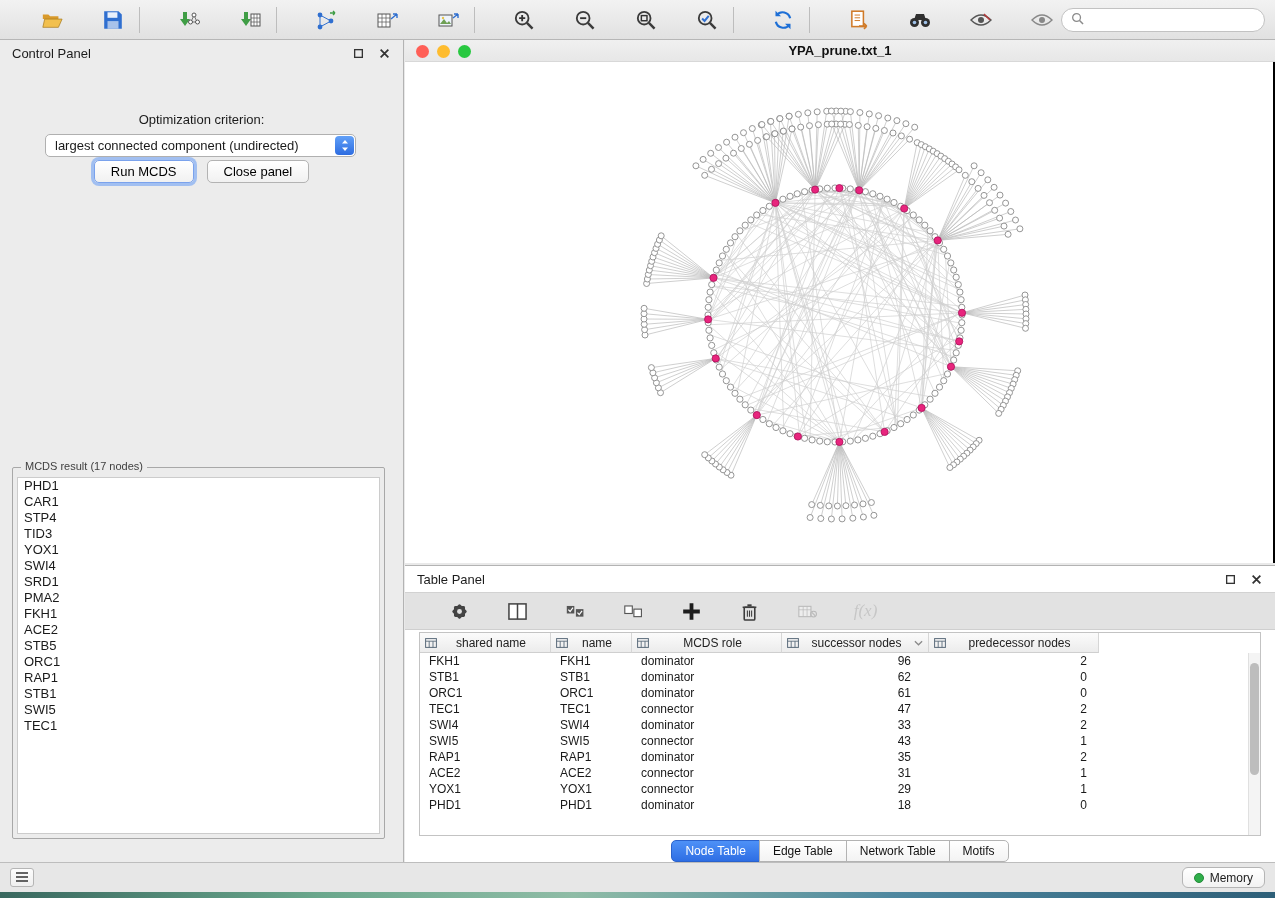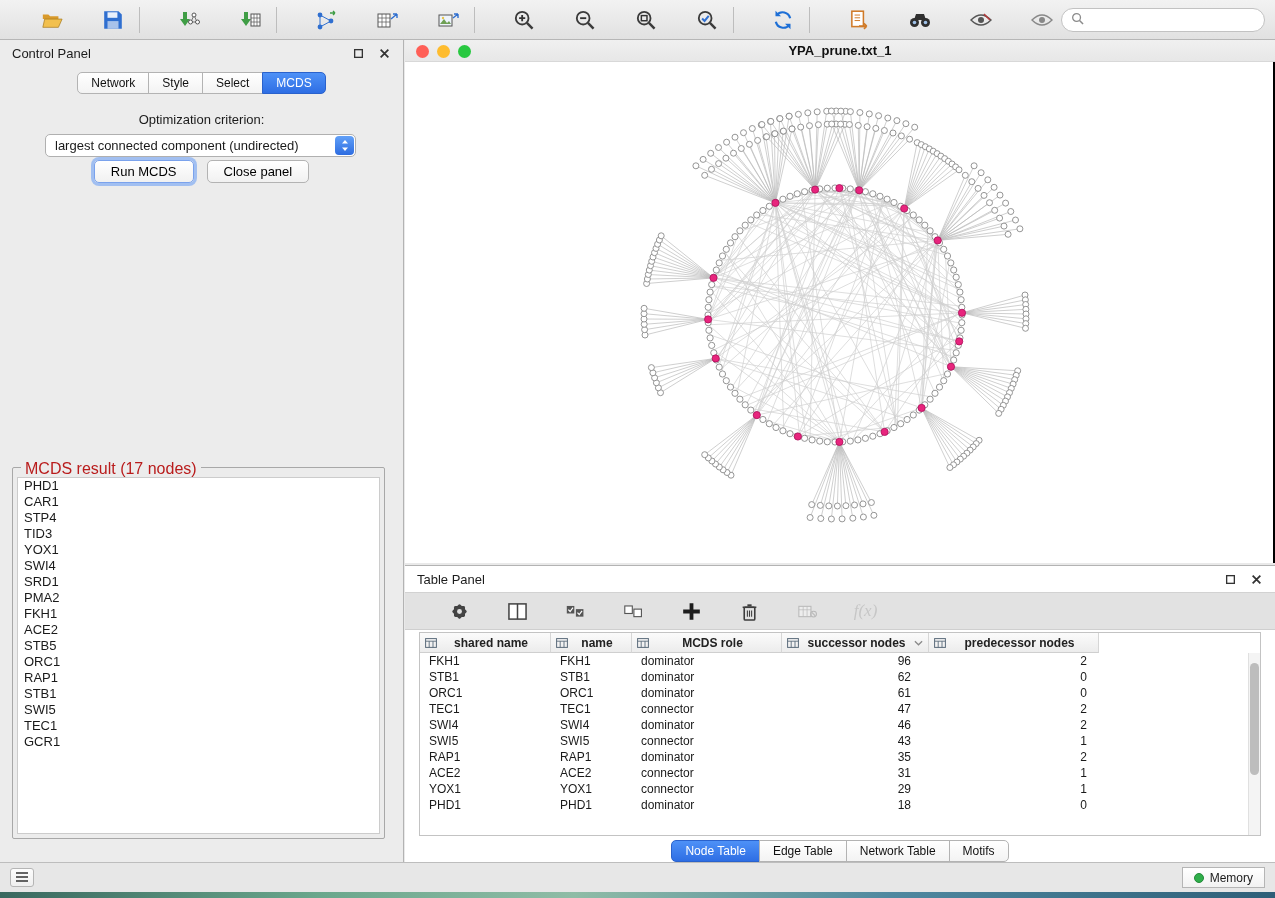--- a/index.html
+++ b/index.html
@@ -44,21 +44,21 @@
     border:1px solid #b0b0b0; border-radius:5px; display:flex; align-items:center; padding-left:9px; cursor:pointer; }
   #criterion-select .sel-text { font-size:13px; flex:1; white-space:nowrap; overflow:hidden; }
   #criterion-select .sel-stepper { width:19px; height:19px; margin:1px; border-radius:4px;
     background:linear-gradient(#61a0f8,#2d6ce0); display:flex; align-items:center; justify-content:center; }
   #criterion-select .sel-stepper svg { width:8px; height:13px; }
   #cp-buttons { position:absolute; left:0; top:120px; width:100%; display:flex; justify-content:center; gap:13px; }
   .mac-btn { height:23px; padding:0 16px; font-size:13px; font-family:"Liberation Sans",sans-serif;
     background:linear-gradient(#ffffff,#f1f1f1); border:1px solid #b3b3b3; border-radius:5px; cursor:pointer; }
   .mac-btn.focus { box-shadow:0 0 0 3px rgba(100,155,245,.55); border-color:#7aa2ec; }
   #mcds-group { position:absolute; left:12px; top:427px; width:373px; height:372px; border:1px solid #a8a8a8; border-radius:2px; }
-  #mcds-group-title { position:absolute; top:-8px; left:8px; background:#ececec; padding:0 4px; font-size:16px; color:#b91c1c; }
+  #mcds-group-title { position:absolute; top:-8px; left:8px; background:#ececec; padding:0 4px; font-size:11px; color:#404040; }
   #mcds-list { position:absolute; left:4px; right:4px; top:9px; bottom:4px; background:#fff; border:1px solid #cccccc; overflow:hidden; }
   .mcds-item { font-size:13px; height:16px; line-height:16px; padding-left:6px; }
 
   
   #network-window { position:absolute; left:405px; top:40px; width:870px; height:523px; background:#000000; }
   #net-titlebar { position:relative; height:22px; background:linear-gradient(#f0f0f0,#e7e7e7);
     border-bottom:1px solid #d8d8d8; }
   .tl { position:absolute; top:5px; width:13px; height:13px; border-radius:50%; cursor:pointer; }
   #tl-red { left:11px; } #tl-yellow { left:32px; } #tl-green { left:53px; }
   #net-title { position:absolute; left:0; top:3px; width:100%; text-align:center; font-size:13px; font-weight:bold; color:#111; }
@@ -66,41 +66,41 @@
 
   
   #table-panel { position:absolute; left:405px; top:565px; width:870px; height:297px;
     background:#ffffff; border-top:1px solid #b3b3b3; }
   #tp-toolbar { position:absolute; left:0; top:26px; right:0; height:38px; background:#e2e2e2;
     border-top:1px solid #d2d2d2; border-bottom:1px solid #cfcfcf; display:flex; align-items:center; padding-left:14px; }
   #tp-toolbar .tb-btn { width:35px; height:32px; }
   #tp-toolbar .tb-btn svg { width:19px; height:19px; }
   .fx-label { font-family:"Liberation Serif", serif; font-style:italic; font-size:17px; color:#9a9a9a; background:none; border:none; padding:0 8px; }
   #table-wrap { position:absolute; left:14px; right:14px; top:66px; height:204px; background:#fff; border:1px solid #c3c3c3; overflow:hidden; }
-  #thead { display:flex; height:20px;font-weight:bold; }
+  #thead { display:flex; height:20px; }
   .th { display:flex; align-items:center; height:20px; padding:0 5px; font-size:12px; color:#222;
     background:linear-gradient(#fbfbfb,#ececec); border-right:1px solid #d6d6d6; border-bottom:1px solid #cfcfcf; cursor:pointer; }
   .th-icon { display:inline-flex; } .th-icon svg { width:12px; height:10px; }
   .th-label { flex:1; text-align:center; padding:0 3px; white-space:nowrap; }
   .th-chev { display:inline-flex; } .th-chev svg { width:9px; height:6px; }
   .tr { display:flex; height:16px; }
   .td { font-size:12px; line-height:16px; padding-left:9px; white-space:nowrap; overflow:hidden; }
   .td.num { text-align:right; padding-left:0; }
   #v-scrollbar { position:absolute; right:0; top:20px; bottom:0; width:12px; background:#f4f4f4; border-left:1px solid #e0e0e0; }
   #v-thumb { position:absolute; left:1px; top:10px; width:9px; height:112px; background:#bdbdbd; border-radius:5px; }
   #tp-tabs { position:absolute; left:0; top:274px; width:100%; }
 
   
   #status-bar { position:absolute; left:0; top:862px; width:1275px; height:30px; background:#e7e7e7;
     border-top:1px solid #bdbdbd; display:flex; align-items:center; padding:0 10px; }
   #list-btn { width:24px; height:19px; background:linear-gradient(#fdfdfd,#efefef); border:1px solid #b5b5b5;
     border-radius:3px; display:flex; align-items:center; justify-content:center; cursor:pointer; }
   #list-btn svg { width:14px; height:12px; }
   #memory-btn { margin-left:auto; height:21px; background:linear-gradient(#ffffff,#f2f2f2); border:1px solid #b5b5b5;
-    border-radius:0; display:flex; align-items:center; gap:6px; padding:0 11px; font-size:12px; cursor:pointer; }
+    border-radius:6px; display:flex; align-items:center; gap:6px; padding:0 11px; font-size:12px; cursor:pointer; }
   #memory-dot { width:10px; height:10px; border-radius:50%; background:#2fae4a; border:1px solid #238a39; }
   #wallpaper { position:absolute; left:0; top:892px; width:1275px; height:6px;
     background:linear-gradient(90deg,#39685f,#6aa78c 25%,#8fbca6 45%,#4f88a0 70%,#2e5f78); }
 </style>
 </head>
 <body>
 
 <div id="app">
 
   <div id="toolbar">
@@ -246,26 +246,20 @@
           <svg viewBox="0 0 10 10">
             <rect x="1.5" y="1.5" width="7" height="7" fill="none" stroke="#333" stroke-width="1.2"></rect>
           </svg>
         </span>
       <span class="panel-glyph">
           <svg viewBox="0 0 10 10">
             <path d="M1.5 1.5L8.5 8.5M8.5 1.5L1.5 8.5" stroke="#333" stroke-width="1.6"></path>
           </svg>
         </span>
     </div>
-    <div class="seg-control" id="cp-tabs">
-        <div class="seg">Network</div>
-        <div class="seg">Style</div>
-        <div class="seg">Select</div>
-        <div class="seg active">MCDS</div>
-      </div>
     <div id="criterion-select">
       <span class="sel-text">largest connected component (undirected)</span>
       <span class="sel-stepper">
           <svg viewBox="0 0 8 13">
             <path d="M4 1L7 4.6H1z" fill="#fff"></path>
             <path d="M4 12L1 8.4h6z" fill="#fff"></path>
           </svg>
         </span>
     </div>
     <div id="opt-label">Optimization criterion:</div>
@@ -285,21 +279,20 @@
           <div class="mcds-item">SRD1</div>
           <div class="mcds-item">PMA2</div>
           <div class="mcds-item">FKH1</div>
           <div class="mcds-item">ACE2</div>
           <div class="mcds-item">STB5</div>
           <div class="mcds-item">ORC1</div>
           <div class="mcds-item">RAP1</div>
           <div class="mcds-item">STB1</div>
           <div class="mcds-item">SWI5</div>
           <div class="mcds-item">TEC1</div>
-          <div class="mcds-item">GCR1</div>
         </div>
     </div>
   </div>
 
   <div id="network-window">
     <div id="net-titlebar">
       <span class="tl" id="tl-red" style="background: rgb(255, 95, 87);"></span>
       <span class="tl" id="tl-yellow" style="background: rgb(254, 188, 46);"></span>
       <span class="tl" id="tl-green" style="background: rgb(40, 200, 64);"></span>
       <span id="net-title">YPA_prune.txt_1</span>
@@ -1093,21 +1086,21 @@
             <div class="td" style="width: 131px;">TEC1</div>
             <div class="td" style="width: 81px;">TEC1</div>
             <div class="td" style="width: 150px;">connector</div>
             <div class="td num" style="width: 147px; padding-right: 18px;">47</div>
             <div class="td num" style="width: 170px; padding-right: 12px;">2</div>
           </div>
           <div class="tr">
             <div class="td" style="width: 131px;">SWI4</div>
             <div class="td" style="width: 81px;">SWI4</div>
             <div class="td" style="width: 150px;">dominator</div>
-            <div class="td num" style="width: 147px; padding-right: 18px;">46</div>
+            <div class="td num" style="width: 147px; padding-right: 18px;">33</div>
             <div class="td num" style="width: 170px; padding-right: 12px;">2</div>
           </div>
           <div class="tr">
             <div class="td" style="width: 131px;">SWI5</div>
             <div class="td" style="width: 81px;">SWI5</div>
             <div class="td" style="width: 150px;">connector</div>
             <div class="td num" style="width: 147px; padding-right: 18px;">43</div>
             <div class="td num" style="width: 170px; padding-right: 12px;">1</div>
           </div>
           <div class="tr">

